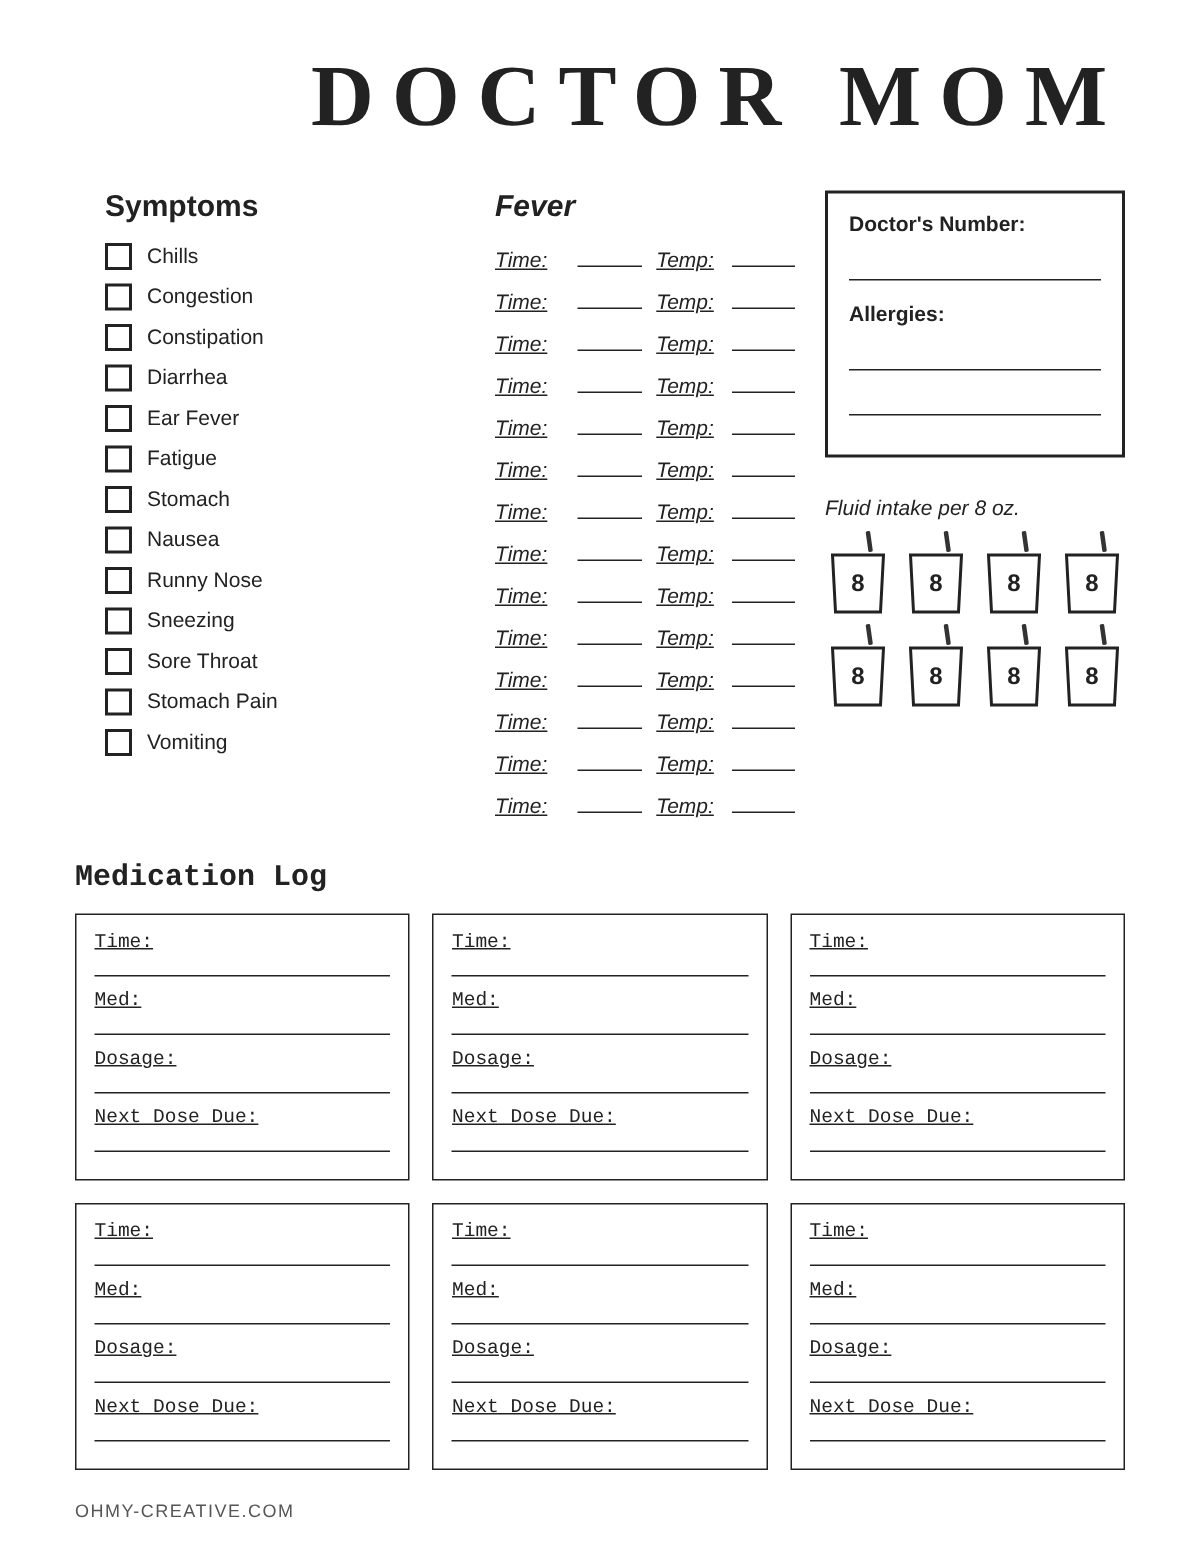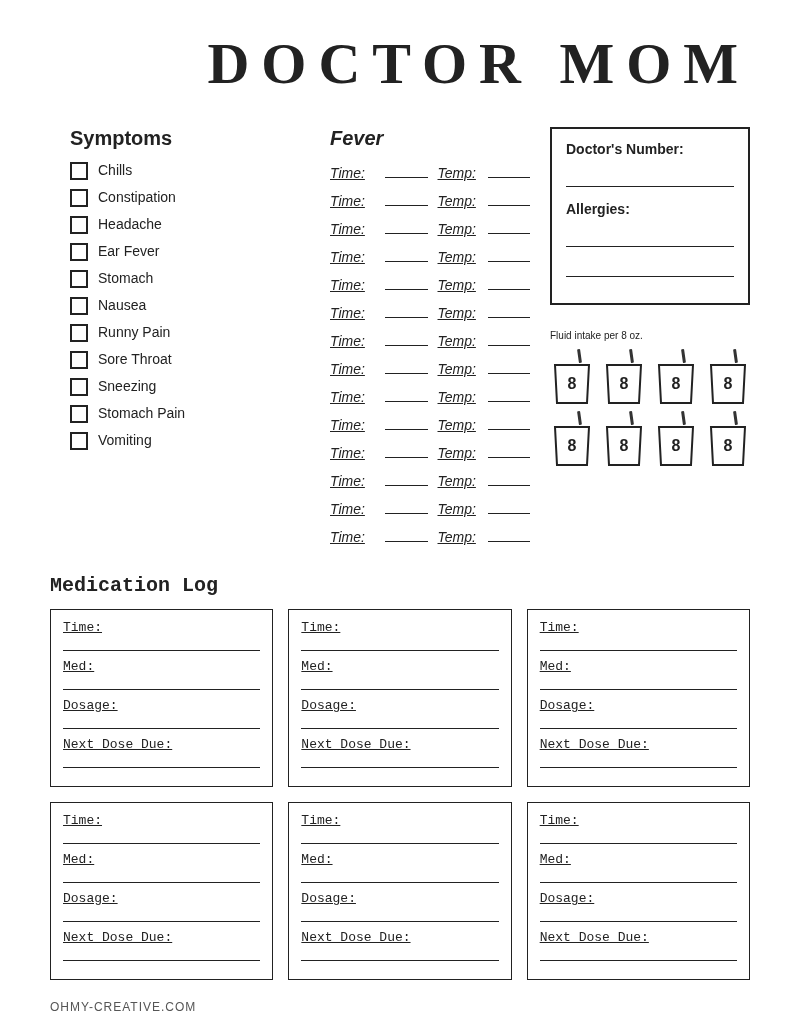--- a/index.html
+++ b/index.html
@@ -120,22 +120,23 @@
       margin-bottom: 14px;
       height: 16px;
       width: 100%;
     }
 
     .fluid-section {
       margin-top: 5px;
     }
 
     .fluid-title {
-      font-size: 10px;
+      font-size: 14px;
       margin-bottom: 8px;
+      font-style: italic;
     }
 
     .fluid-cups {
       display: flex;
       gap: 8px;
       flex-wrap: wrap;
       margin-bottom: 6px;
     }
 
     
@@ -214,49 +215,57 @@
 
   <div class="symptoms-col">
     <div class="section-title">Symptoms</div>
     <div id="symptoms-list">
         <div class="symptom-item">
     <span class="checkbox"></span>
     <span class="symptom-label">Chills</span>
   </div>
         <div class="symptom-item">
     <span class="checkbox"></span>
+    <span class="symptom-label">Congestion</span>
+  </div>
+        <div class="symptom-item">
+    <span class="checkbox"></span>
     <span class="symptom-label">Constipation</span>
   </div>
         <div class="symptom-item">
     <span class="checkbox"></span>
-    <span class="symptom-label">Headache</span>
+    <span class="symptom-label">Diarrhea</span>
   </div>
         <div class="symptom-item">
     <span class="checkbox"></span>
     <span class="symptom-label">Ear Fever</span>
   </div>
         <div class="symptom-item">
     <span class="checkbox"></span>
+    <span class="symptom-label">Fatigue</span>
+  </div>
+        <div class="symptom-item">
+    <span class="checkbox"></span>
     <span class="symptom-label">Stomach</span>
   </div>
         <div class="symptom-item">
     <span class="checkbox"></span>
     <span class="symptom-label">Nausea</span>
   </div>
         <div class="symptom-item">
     <span class="checkbox"></span>
-    <span class="symptom-label">Runny Pain</span>
+    <span class="symptom-label">Runny Nose</span>
+  </div>
+        <div class="symptom-item">
+    <span class="checkbox"></span>
+    <span class="symptom-label">Sneezing</span>
   </div>
         <div class="symptom-item">
     <span class="checkbox"></span>
     <span class="symptom-label">Sore Throat</span>
-  </div>
-        <div class="symptom-item">
-    <span class="checkbox"></span>
-    <span class="symptom-label">Sneezing</span>
   </div>
         <div class="symptom-item">
     <span class="checkbox"></span>
     <span class="symptom-label">Stomach Pain</span>
   </div>
         <div class="symptom-item">
     <span class="checkbox"></span>
     <span class="symptom-label">Vomiting</span>
   </div>
       </div>

